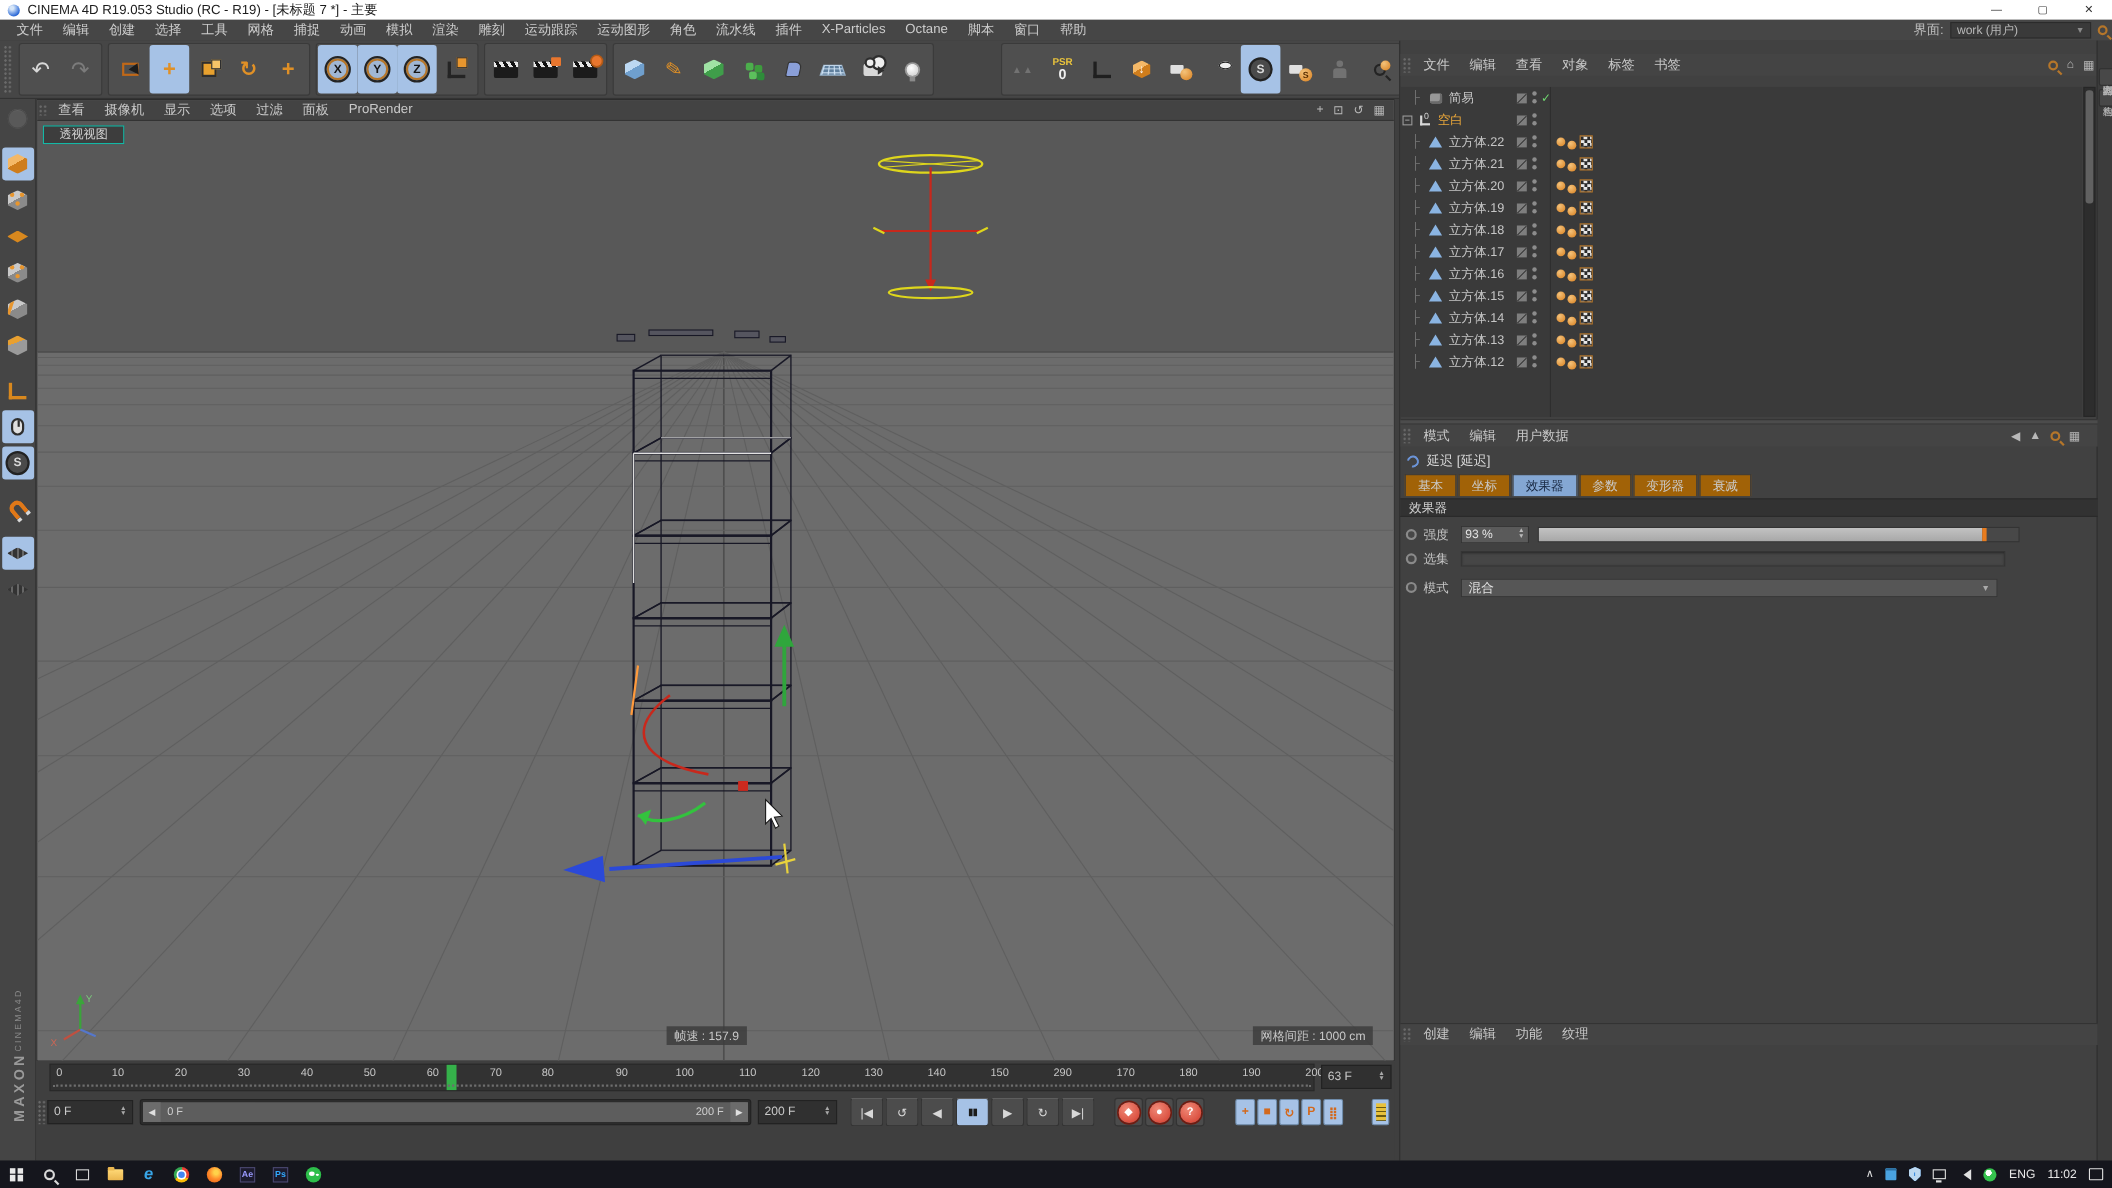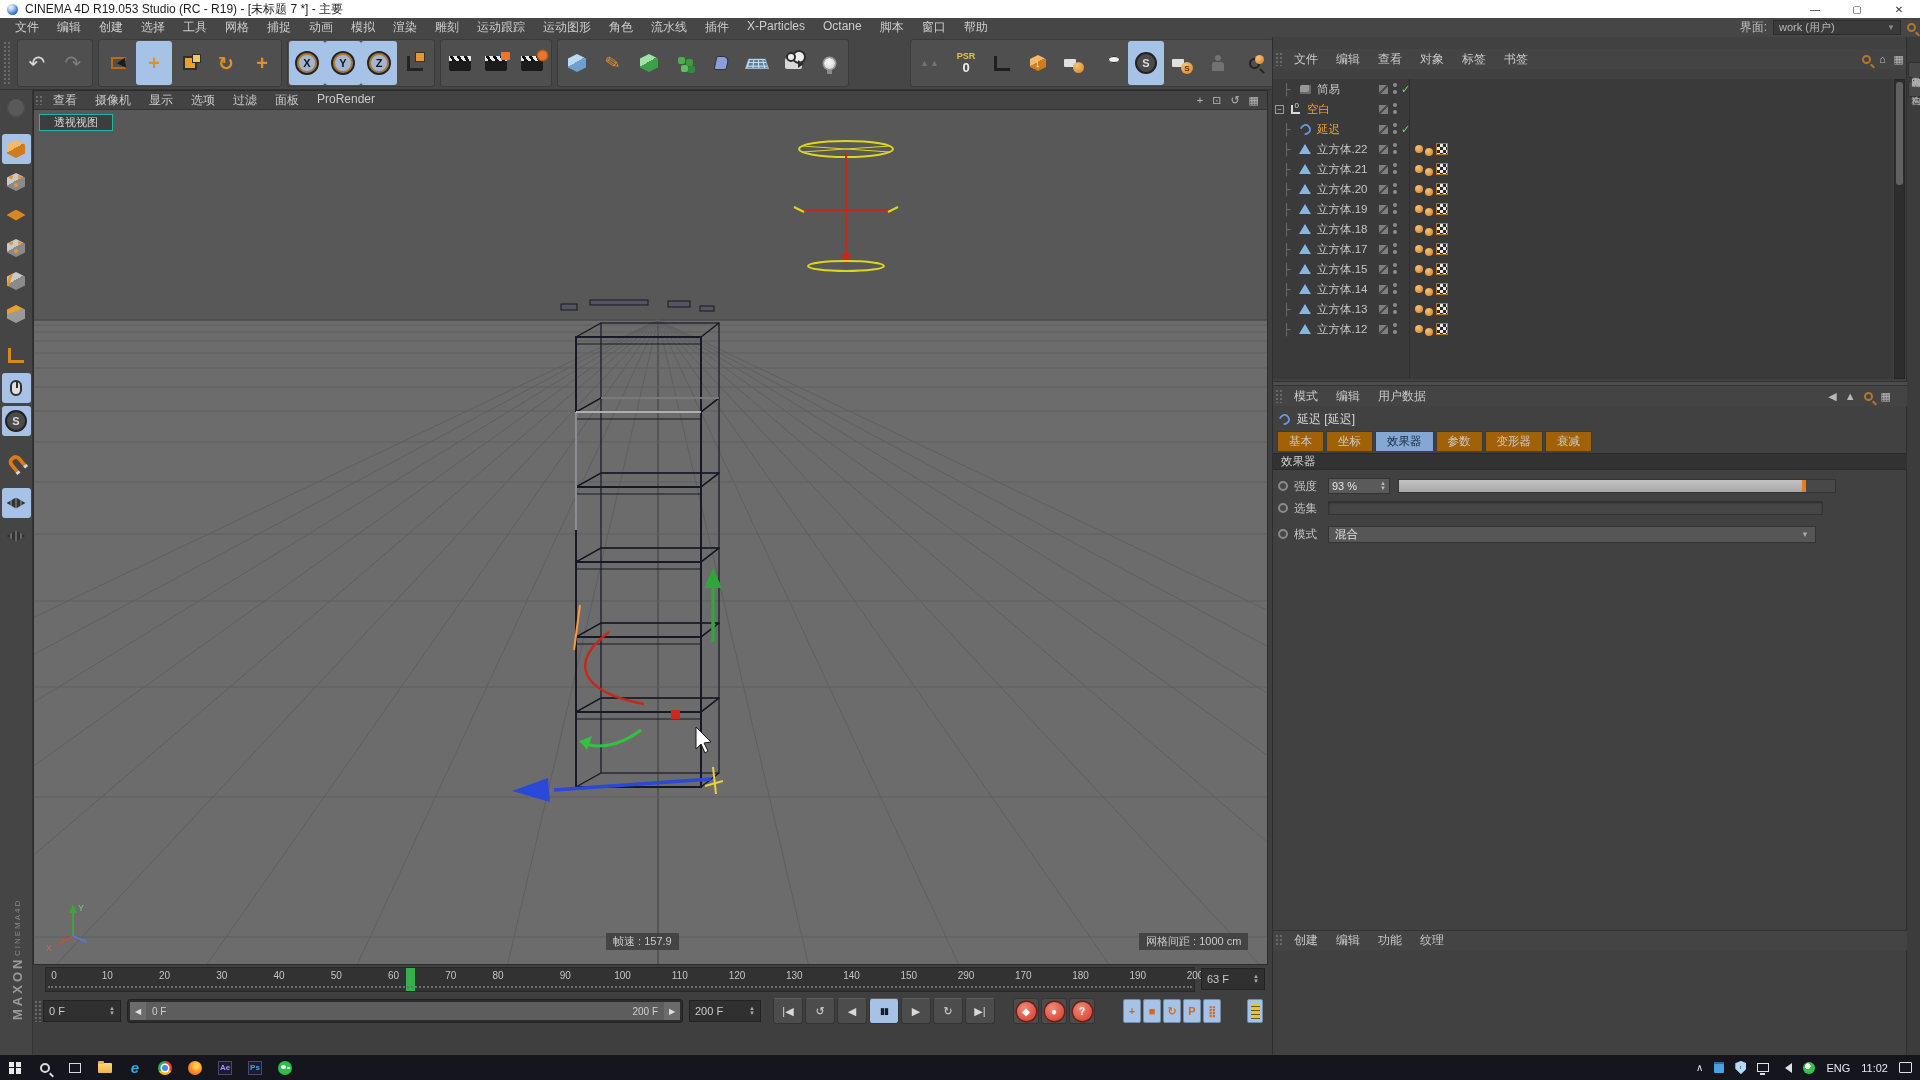--- a/index.html
+++ b/index.html
@@ -666,30 +666,20 @@
         <span class="oicon">
           <span class="icn-null"></span>
         </span>
         <span class="oname sel">空白</span>
         <span class="otog"></span>
         <span class="odots"></span>
       </div>
       <div class="orow">
         <span class="branch"></span>
         <span class="oicon">
-          <span class="icn-delay"></span>
-        </span>
-        <span class="oname sel">延迟</span>
-        <span class="otog"></span>
-        <span class="odots"></span>
-        <span class="ochk"></span>
-      </div>
-      <div class="orow">
-        <span class="branch"></span>
-        <span class="oicon">
           <span class="icn-poly"></span>
         </span>
         <span class="oname">立方体.22</span>
         <span class="otog"></span>
         <span class="odots"></span>
         <span class="oball" style="left: 142px;"></span>
         <span class="oball" style="left: 152px; top: 9px;"></span>
         <span class="ochecker"></span>
       </div>
       <div class="orow">
@@ -739,20 +729,32 @@
         <span class="oball" style="left: 142px;"></span>
         <span class="oball" style="left: 152px; top: 9px;"></span>
         <span class="ochecker"></span>
       </div>
       <div class="orow">
         <span class="branch"></span>
         <span class="oicon">
           <span class="icn-poly"></span>
         </span>
         <span class="oname">立方体.17</span>
+        <span class="otog"></span>
+        <span class="odots"></span>
+        <span class="oball" style="left: 142px;"></span>
+        <span class="oball" style="left: 152px; top: 9px;"></span>
+        <span class="ochecker"></span>
+      </div>
+      <div class="orow">
+        <span class="branch"></span>
+        <span class="oicon">
+          <span class="icn-poly"></span>
+        </span>
+        <span class="oname">立方体.16</span>
         <span class="otog"></span>
         <span class="odots"></span>
         <span class="oball" style="left: 142px;"></span>
         <span class="oball" style="left: 152px; top: 9px;"></span>
         <span class="ochecker"></span>
       </div>
       <div class="orow">
         <span class="branch"></span>
         <span class="oicon">
           <span class="icn-poly"></span>

